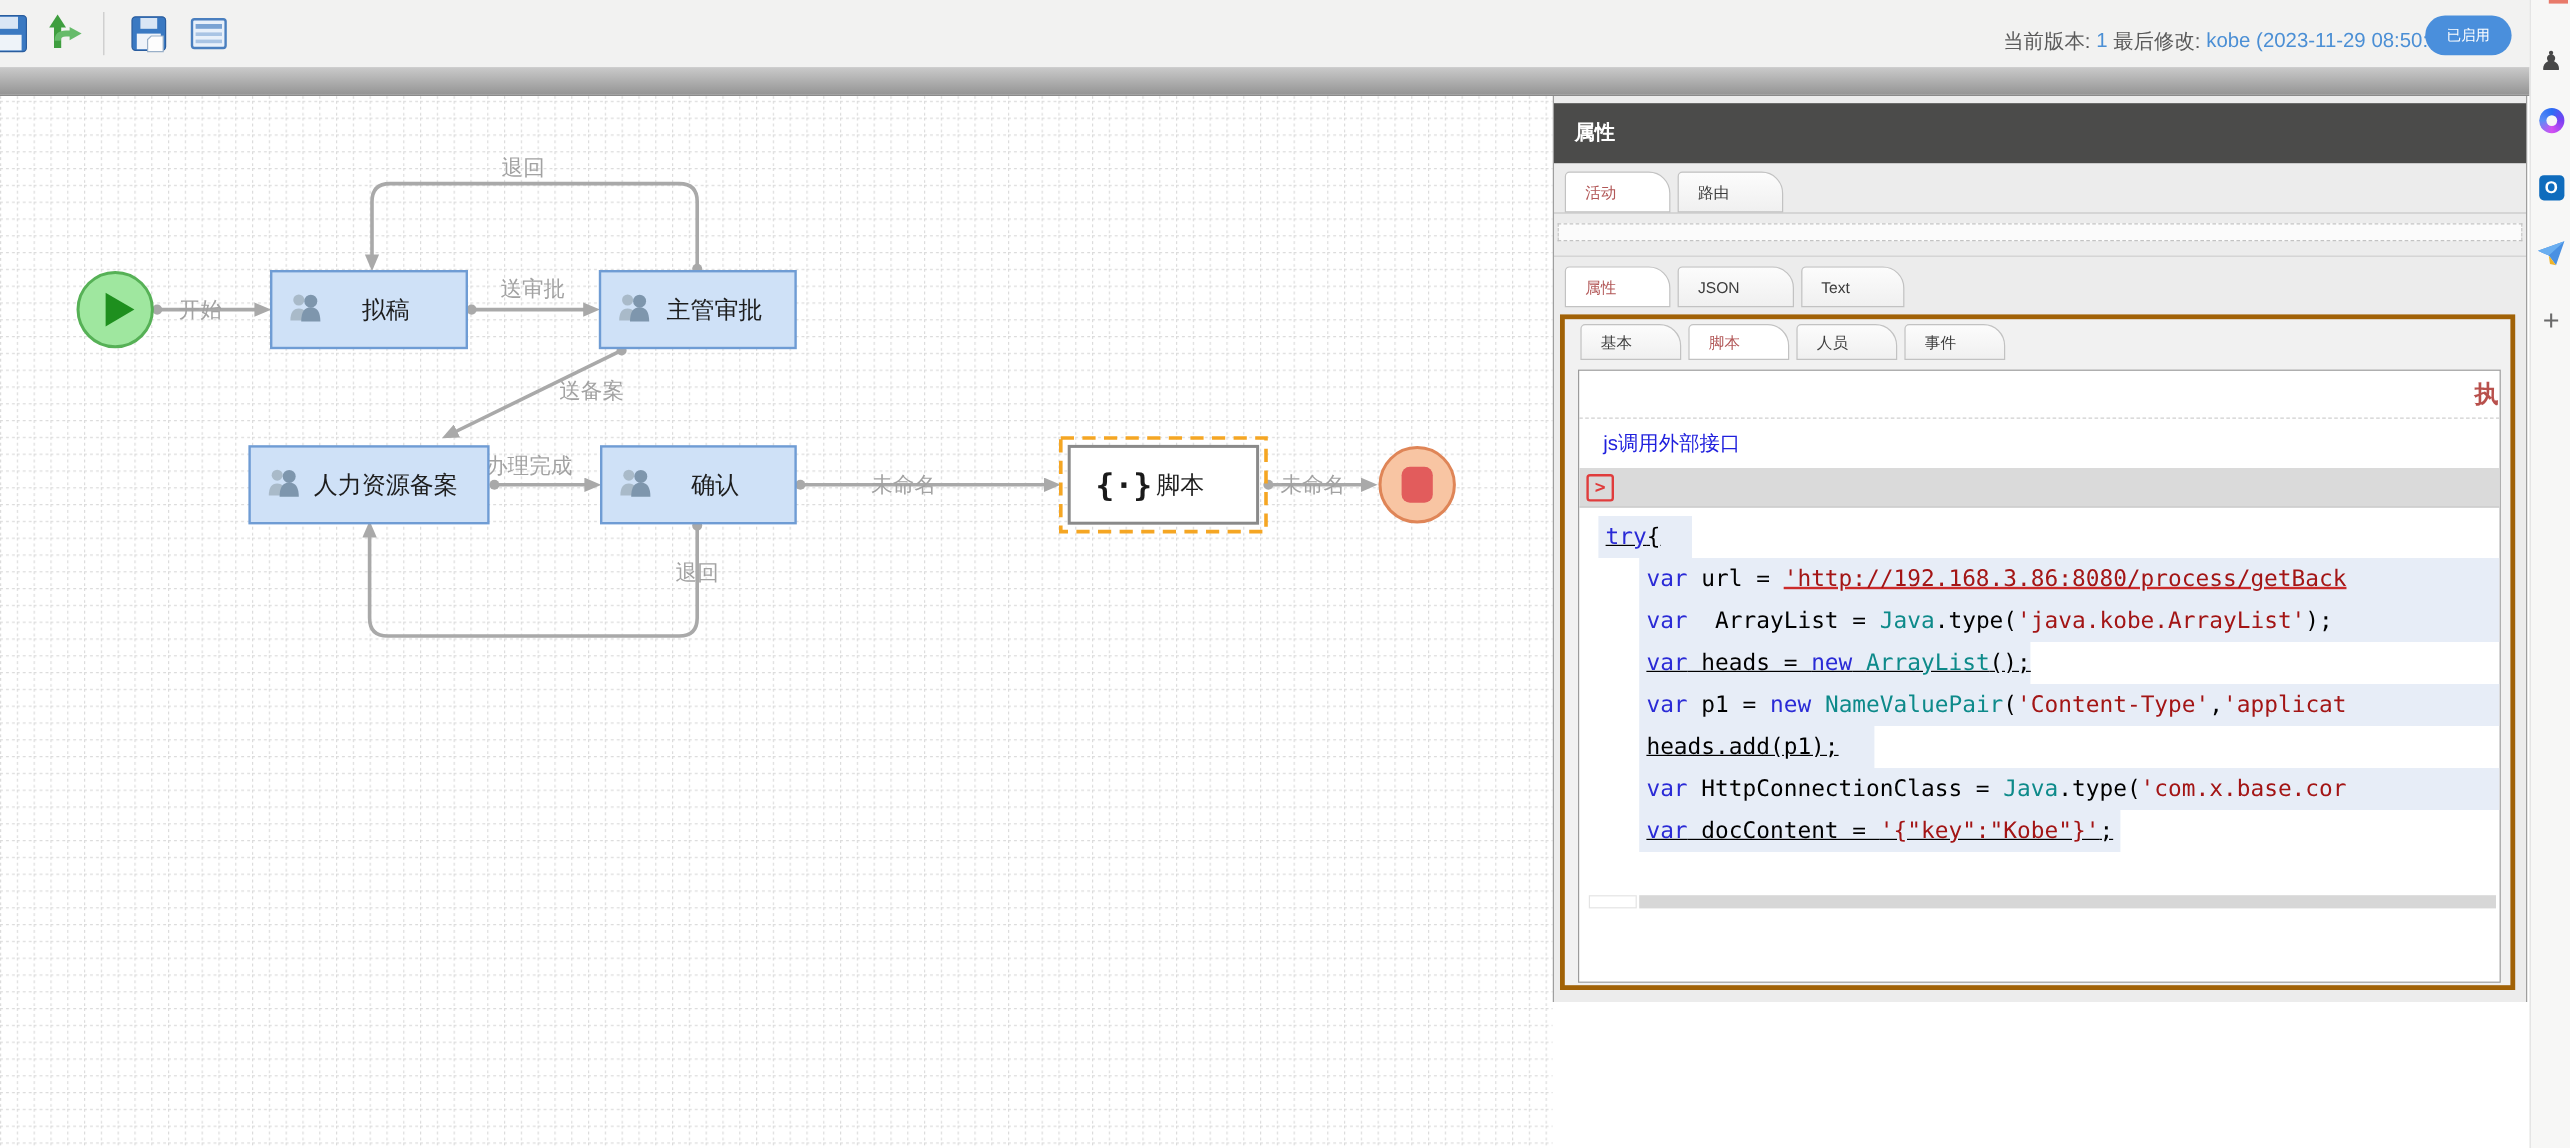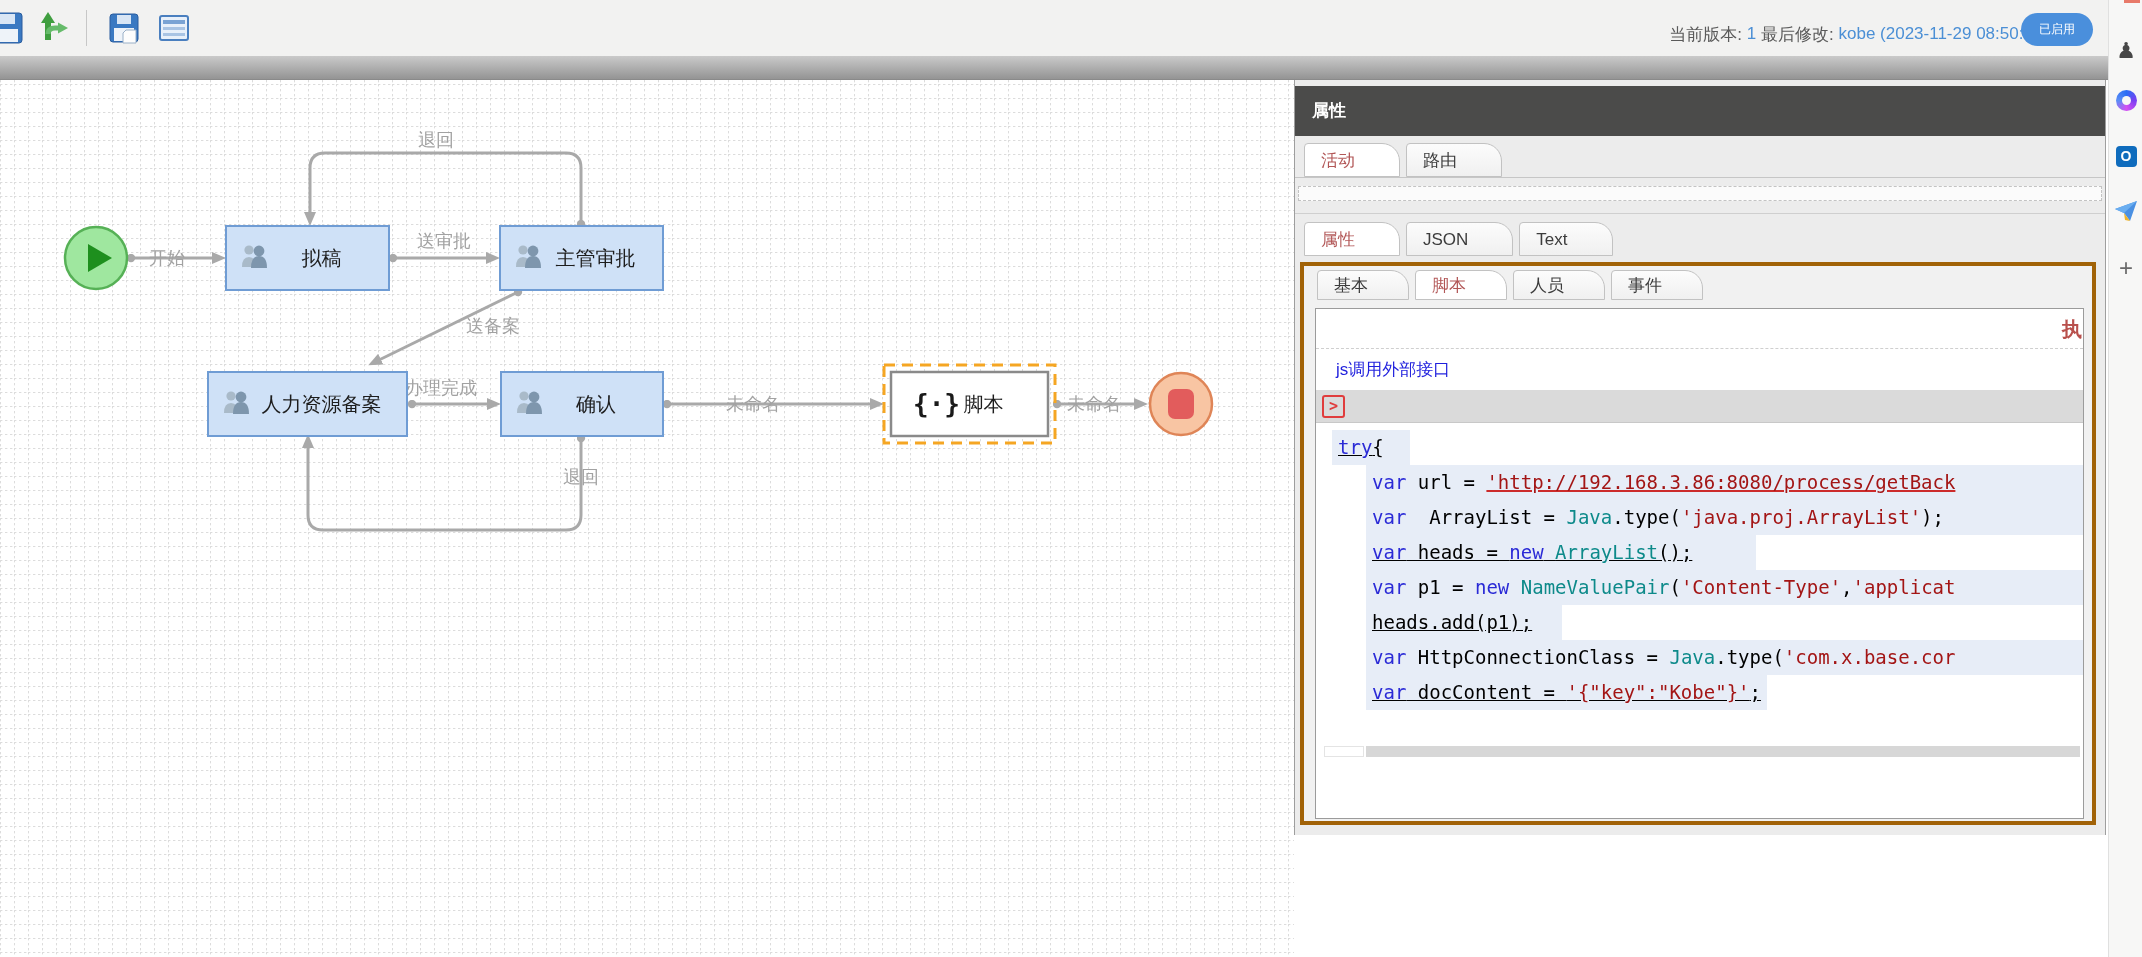--- a/index.html
+++ b/index.html
@@ -19,21 +19,21 @@
   .band{position:absolute;left:0;top:56px;width:2108px;height:24px;
         background:linear-gradient(#cacaca,#949494);border-bottom:1px solid #8a8a8a;box-sizing:border-box;}
   
   #canvas{position:absolute;left:0;top:80px;}
   
   .panel{position:absolute;left:1294px;top:80px;width:812px;height:755px;background:#ececec;
          border-left:1px solid #9e9e9e;border-right:1px solid #9e9e9e;box-sizing:border-box;}
   .panel-header{position:absolute;left:0;top:6px;right:0;height:50px;background:#4b4b4a;
                 color:#fff;font-weight:bold;font-size:17px;line-height:50px;padding-left:17px;}
   .tabrow{position:absolute;display:flex;gap:6px;}
-  .tab{height:34px;line-height:34px;padding:0 44px 0 16px;font-size:17px;color:#3c3c3c;
+  .tab{height:34px;line-height:34px;padding:0 44px 0 16px;font-size:13px;color:#3c3c3c;
        background:linear-gradient(#fcfcfc,#f0f0f0);border:1px solid #c2c2c2;
        border-radius:4px 18px 0 0;cursor:pointer;box-sizing:border-box;white-space:nowrap;}
   .tab.active{background:#fff;color:#b25757;}
   .row1{left:9px;top:63px;} .row2{left:9px;top:142px;}
   .hline1{position:absolute;left:0;right:0;top:97px;height:1px;background:#c6c6c6;}
   .dashedbox{position:absolute;left:3px;right:3px;top:106px;height:15px;background:#fbfbfb;
              border:1px dashed #c3c3c3;box-sizing:border-box;}
   .hline2{position:absolute;left:0;right:0;top:133px;height:1px;background:#cfcfcf;}
   .container{position:absolute;left:5px;right:9px;top:182px;bottom:10px;background:#f1f1f1;
              border:4px solid #a16207;box-sizing:border-box;}
@@ -223,22 +223,22 @@
         </div>
       <div class="scriptbox">
         <div class="execstrip">执</div>
         <div class="linkrow">js调用外部接口</div>
         <div class="graybar">
           <span class="runicon">&gt;</span>
         </div>
         <div class="codearea" id="code">
             <div class="cl" style="padding-left: 10px;"><span class="hl" style="padding-right: 26px;"><span class="tok-k">try</span><span class="tok-p">{</span></span></div>
             <div class="cl full" style="padding-left: 44px;"><span class="hl"><span class="tok-k">var</span><span class="tok-p"> url = </span><span class="tok-u">'http://192.168.3.86:8080/process/getBack</span></span></div>
-            <div class="cl full" style="padding-left: 44px;"><span class="hl"><span class="tok-k">var</span><span class="tok-p">  ArrayList = </span><span class="tok-t">Java</span><span class="tok-p">.type(</span><span class="tok-s">'java.proj.ArrayList'</span><span class="tok-p">);</span></span></div>
-            <div class="cl" style="padding-left: 44px;"><span class="hl" style="padding-right: 64px;"><span class="tok-k">var</span><span class="tok-p"> heads = </span><span class="tok-k">new</span><span class="tok-p"> </span><span class="tok-t">ArrayList</span><span class="tok-p">();</span></span></div>
+            <div class="cl full" style="padding-left: 44px;"><span class="hl"><span class="tok-k">var</span><span class="tok-p">  ArrayList = </span><span class="tok-t">Java</span><span class="tok-p">.type(</span><span class="tok-s">'java.kobe.ArrayList'</span><span class="tok-p">);</span></span></div>
+            <div class="cl" style="padding-left: 44px;"><span class="hl" style=""><span class="tok-k">var</span><span class="tok-p"> heads = </span><span class="tok-k">new</span><span class="tok-p"> </span><span class="tok-t">ArrayList</span><span class="tok-p">();</span></span></div>
             <div class="cl full" style="padding-left: 44px;"><span class="hl"><span class="tok-k">var</span><span class="tok-p"> p1 = </span><span class="tok-k">new</span><span class="tok-p"> </span><span class="tok-t">NameValuePair</span><span class="tok-p">(</span><span class="tok-s">'Content-Type'</span><span class="tok-p">,</span><span class="tok-s">'applicat</span></span></div>
             <div class="cl" style="padding-left: 44px;"><span class="hl" style="padding-right: 30px;"><span class="tok-p">heads.add(p1);</span></span></div>
             <div class="cl full" style="padding-left: 44px;"><span class="hl"><span class="tok-k">var</span><span class="tok-p"> HttpConnectionClass = </span><span class="tok-t">Java</span><span class="tok-p">.type(</span><span class="tok-s">'com.x.base.cor</span></span></div>
             <div class="cl" style="padding-left: 44px;"><span class="hl" style="padding-right: 6px;"><span class="tok-k">var</span><span class="tok-p"> docContent = </span><span class="tok-s">'{"key":"Kobe"}'</span><span class="tok-p">;</span></span></div>
           </div>
         <div class="hscroll-corner"></div>
         <div class="hscroll-track"></div>
       </div>
     </div>
   </div>

